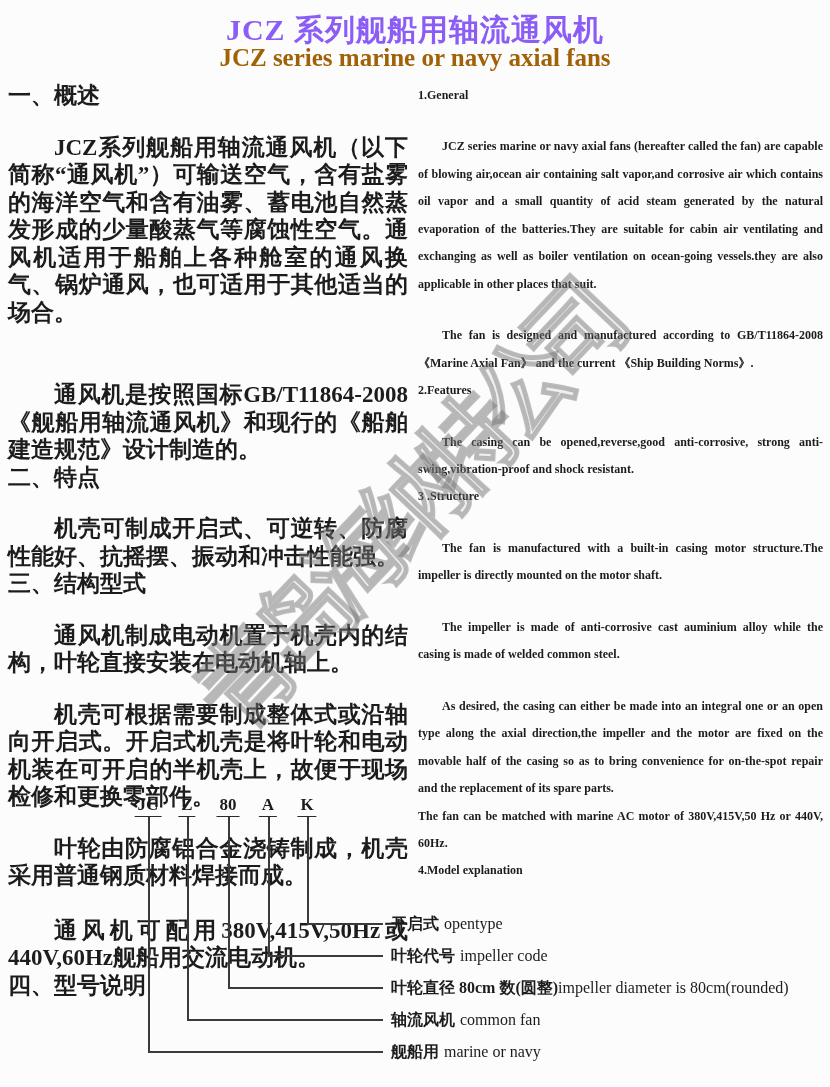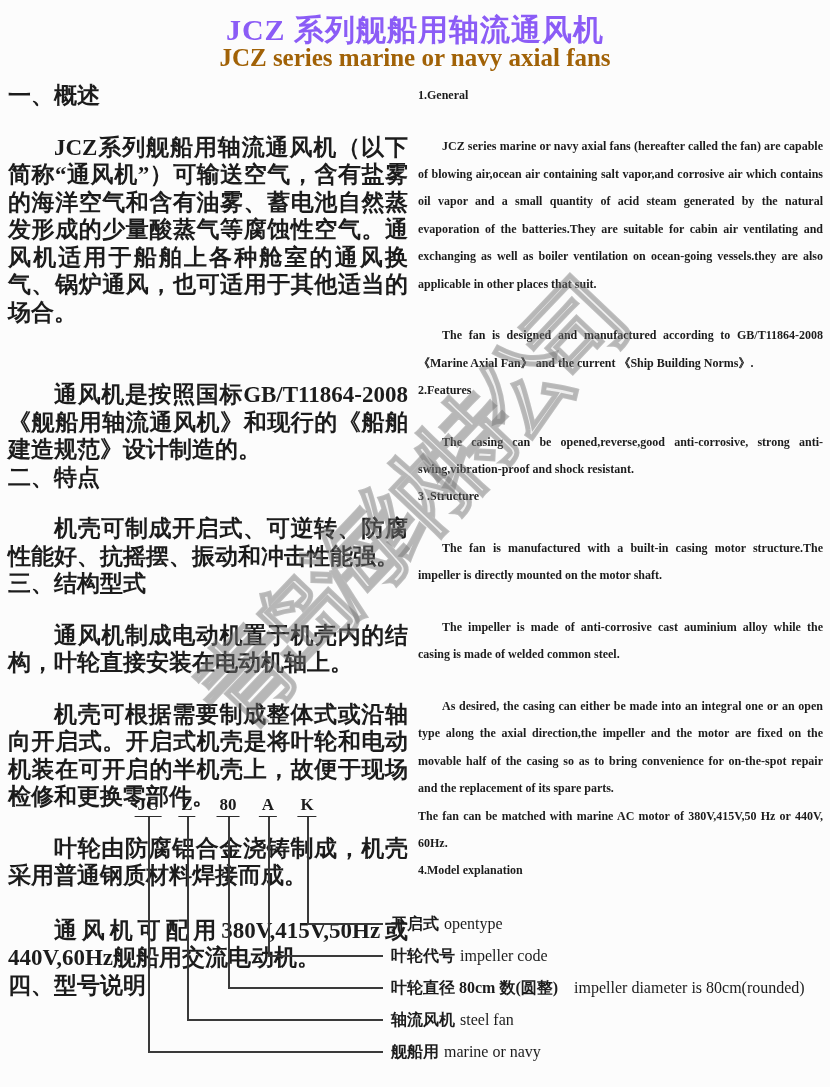--- a/index.html
+++ b/index.html
@@ -110,23 +110,23 @@
     <div class="hline" style="left:187px; top:1019px; width:196px;"></div>
     <div class="hline" style="left:148px; top:1051px; width:235px;"></div>
 
     <div class="dlabel" style="top:924px;text-align:center;">
       <span class="zh">开启式</span><span class="en">opentype</span>
     </div>
     <div class="dlabel" style="top:956px;">
       <span class="zh">叶轮代号</span><span class="en">impeller code</span>
     </div>
     <div class="dlabel" style="top:988px;">
-      <span class="zh">叶轮直径 80cm 数(圆整)</span><span class="en" style="margin-left:16px;">impeller diameter is 80cm(rounded)</span>
+      <span class="zh">叶轮直径 80cm 数(圆整)</span><span class="en" style="margin-left:0;">impeller diameter is 80cm(rounded)</span>
     </div>
     <div class="dlabel" style="top:1020px;">
-      <span class="zh">轴流风机</span><span class="en">steel fan</span>
+      <span class="zh">轴流风机</span><span class="en">common fan</span>
     </div>
     <div class="dlabel" style="top:1052px;">
       <span class="zh">舰船用</span><span class="en">marine or navy</span>
     </div>
 
   </div>
 </div>
 
 </body></html>

